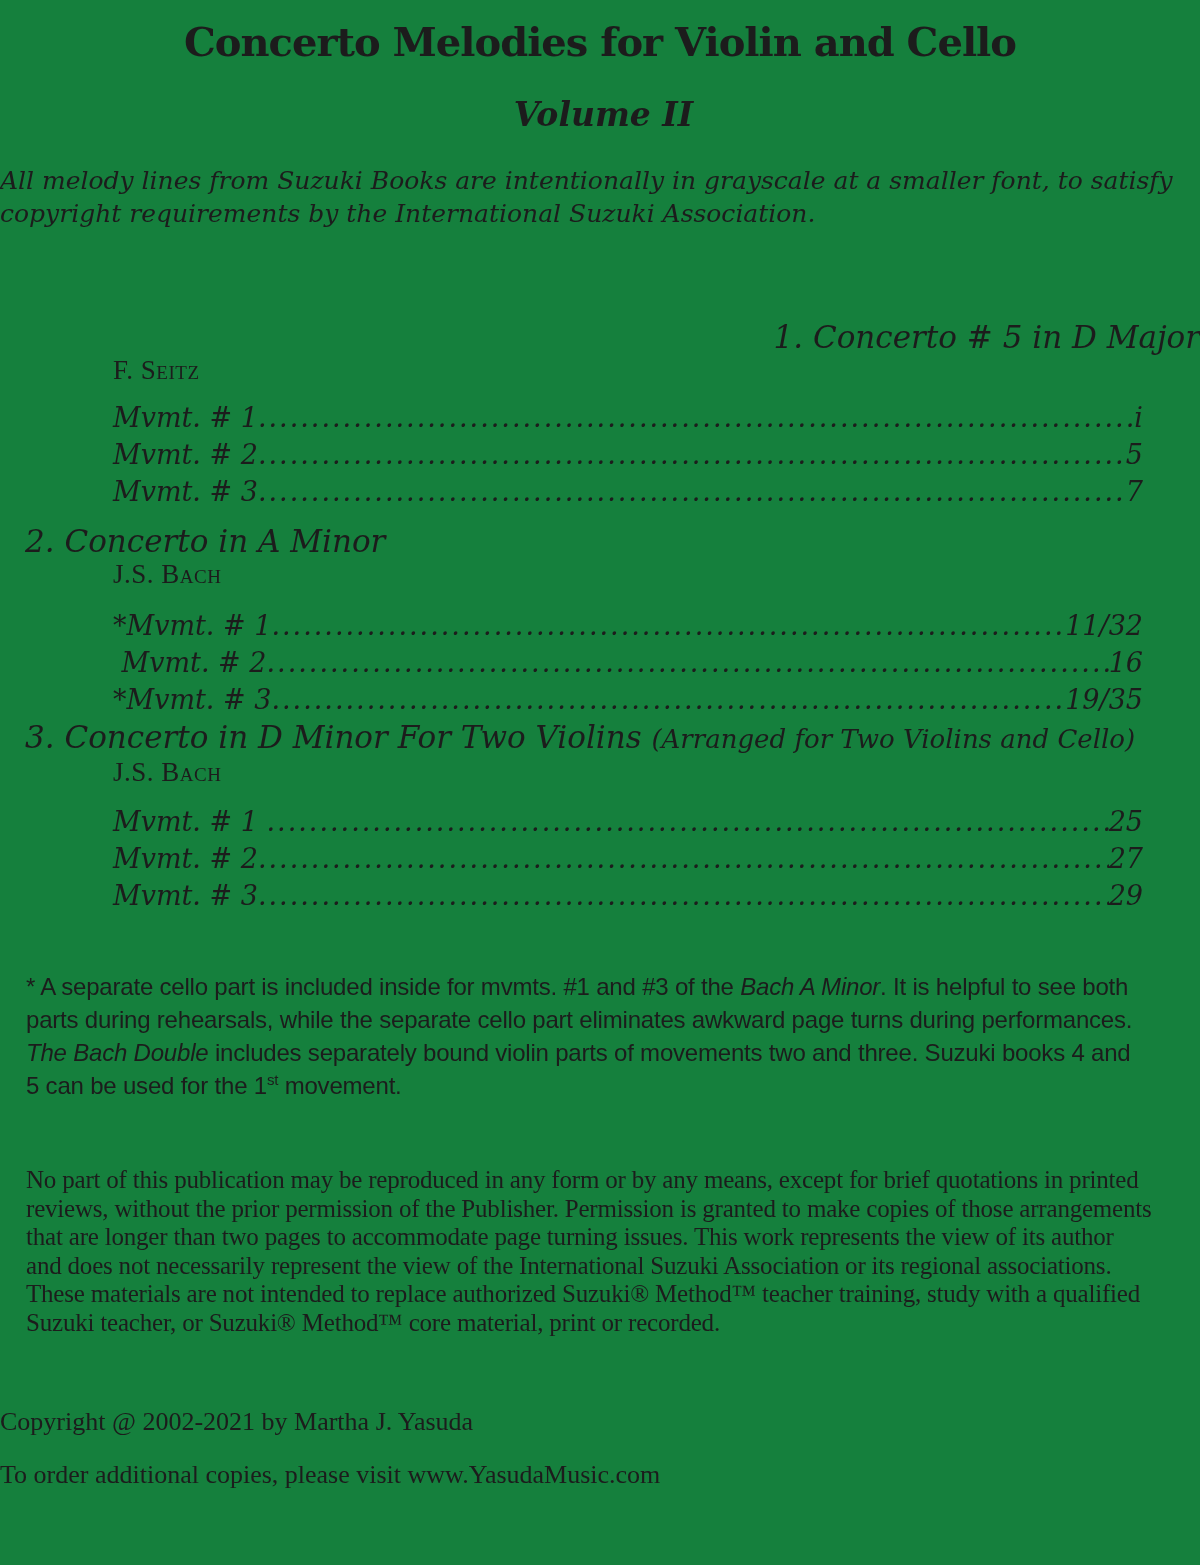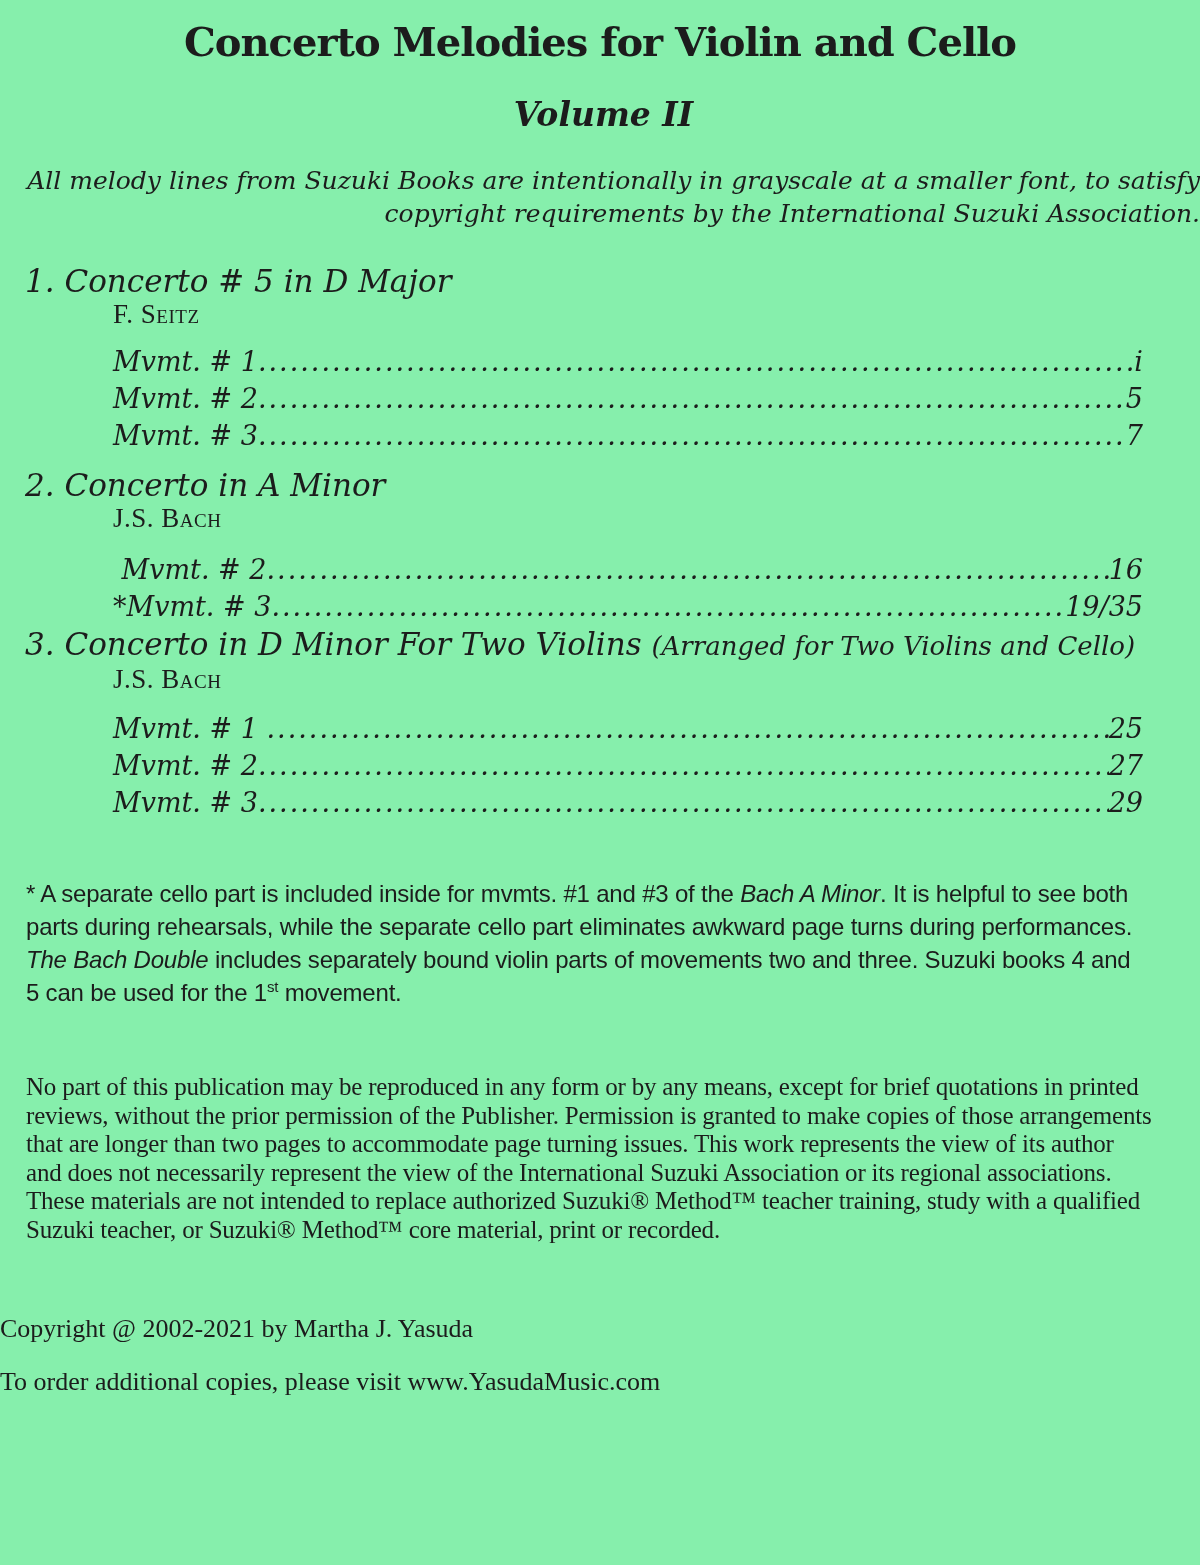--- a/index.html
+++ b/index.html
@@ -5,21 +5,21 @@
   html, body {
     margin: 0;
     padding: 0;
     background: #ffffff;
   }
   .page {
     position: relative;
     width: 1200px;
     height: 1565px;
     margin: 0 auto;
-    background: #86efac;
+    background: #15803d;
     color: #1c1c1c;
     overflow: hidden;
     font-family: "DejaVu Serif", serif;
   }
   .doc-title {
     margin: 16px 0 0 0;
     text-align: center;
     font-family: "DejaVu Serif", serif;
     font-weight: 700;
     font-size: 40px;
@@ -33,41 +33,41 @@
     font-family: "DejaVu Serif", serif;
     font-weight: 700;
     font-style: italic;
     font-size: 33px;
     line-height: 42px;
     white-space: nowrap;
     padding-left: 7px;
   }
   .doc-note {
     margin-top: 28px;
-    text-align: right;
+    text-align: left;
     font-family: "DejaVu Serif", serif;
     font-style: italic;
     font-size: 25px;
     line-height: 33px;
   }
   .doc-note .note-line {
     white-space: nowrap;
   }
   .toc-section-heading {
     margin: 0 0 0 25px;
     font-family: "DejaVu Serif", serif;
     font-style: italic;
     font-size: 31px;
     line-height: 38px;
     white-space: nowrap;
   }
   .toc-section-heading .heading-paren {
     font-size: 26px;
   }
-  .s1 { margin-top: 32px; }
+  .s1 { margin-top: 88px; text-align: right; }
   .s2 { margin-top: 12px; }
   .s3 { }
   .toc-composer {
     margin-left: 113px;
     font-family: "Liberation Serif", serif;
     font-variant: small-caps;
     font-size: 27px;
     line-height: 29px;
     letter-spacing: 0.5px;
     white-space: nowrap;
@@ -162,20 +162,25 @@
       <span class="toc-label">Mvmt. # 3</span>
       <span class="toc-leader"></span>
       <span class="toc-page">7</span>
     </div>
   </div>
 
   <div class="toc-section-heading s2">2. Concerto in A Minor</div>
   <div class="toc-composer">J.S. Bach</div>
   <div class="toc-entries e2">
     <div class="toc-row">
+      <span class="toc-label">*Mvmt. # 1</span>
+      <span class="toc-leader"></span>
+      <span class="toc-page">11/32</span>
+    </div>
+    <div class="toc-row">
       <span class="toc-label"> Mvmt. # 2</span>
       <span class="toc-leader"></span>
       <span class="toc-page">16</span>
     </div>
     <div class="toc-row">
       <span class="toc-label">*Mvmt. # 3</span>
       <span class="toc-leader"></span>
       <span class="toc-page">19/35</span>
     </div>
   </div>

